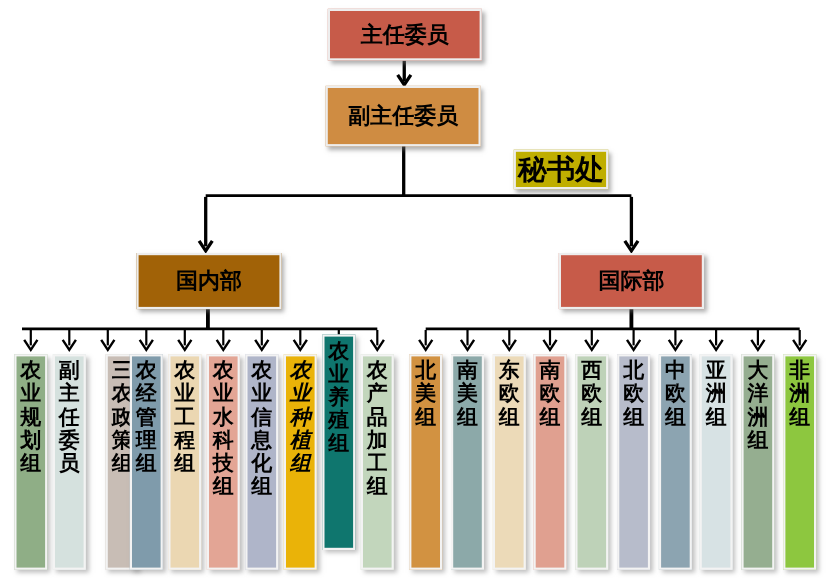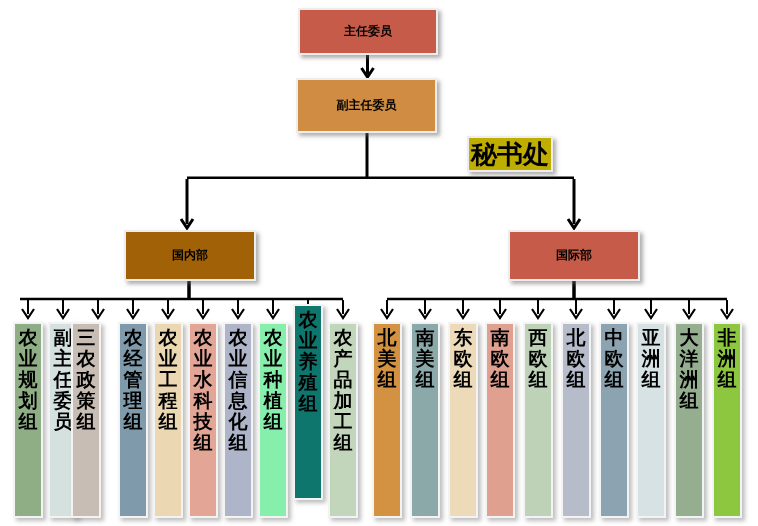--- a/index.html
+++ b/index.html
@@ -24,21 +24,21 @@
   .box {
     position: absolute;
     box-sizing: border-box;
     display: flex;
     align-items: center;
     justify-content: center;
     border: 2px solid #EDEDED;
     box-shadow: 2.5px 3px 4px rgba(110,110,110,0.55);
     color: #000000;
     font-weight: bold;
-    font-size: 12px;
+    font-size: 20px;
     z-index: 1;
     white-space: nowrap;
   }
   .col {
     position: absolute;
     box-sizing: border-box;
     width: 30px;
     border: 2px solid #F3F3F3;
     box-shadow: 2.5px 3px 4px rgba(130,130,130,0.5);
     z-index: 1;
@@ -136,36 +136,36 @@
     <span>国际部</span>
   </div>
 
   <div id="left-groups">
       <div class="col" style="left: 13px; top: 322px; height: 196px; background: rgb(143, 174, 134);">
         <span class="col-label">农业规划组</span>
       </div>
       <div class="col" style="left: 48px; top: 322px; height: 196px; background: rgb(213, 225, 222);">
         <span class="col-label">副主任委员</span>
       </div>
-      <div class="col" style="left: 71px; top: 322px; height: 196px; background: rgb(200, 189, 181);">
+      <div class="col" style="left: 96px; top: 322px; height: 196px; background: rgb(200, 189, 181);">
         <span class="col-label">三农政策组</span>
       </div>
       <div class="col" style="left: 118px; top: 322px; height: 196px; background: rgb(127, 155, 171);">
         <span class="col-label">农经管理组</span>
       </div>
       <div class="col" style="left: 153px; top: 322px; height: 196px; background: rgb(235, 215, 178);">
         <span class="col-label">农业工程组</span>
       </div>
       <div class="col" style="left: 188px; top: 322px; height: 196px; background: rgb(227, 165, 149);">
         <span class="col-label">农业水科技组</span>
       </div>
       <div class="col" style="left: 223px; top: 322px; height: 196px; background: rgb(175, 181, 201);">
         <span class="col-label">农业信息化组</span>
       </div>
-      <div class="col" style="left: 258px; top: 322px; height: 196px; background: #86efac;">
+      <div class="col" style="left: 258px; top: 322px; height: 196px; background: #eab308; font-style: italic;">
         <span class="col-label">农业种植组</span>
       </div>
       <div class="col" style="left: 293px; top: 304px; height: 196px; background: #0f766e;">
         <span class="col-label">农业养殖组</span>
       </div>
       <div class="col" style="left: 328px; top: 322px; height: 196px; background: rgb(194, 214, 188);">
         <span class="col-label">农产品加工组</span>
       </div>
     </div>
   <div id="right-groups">

